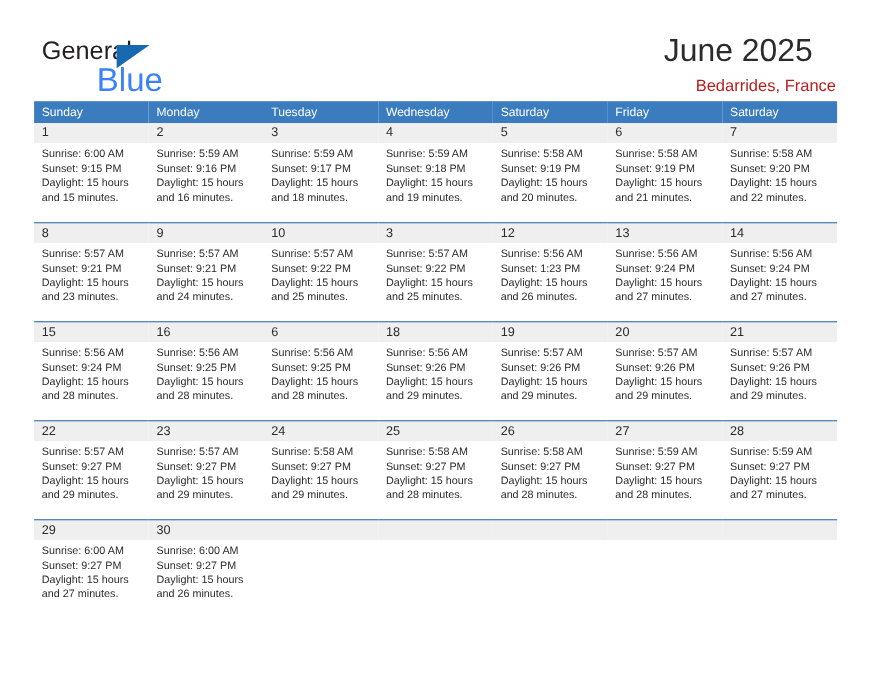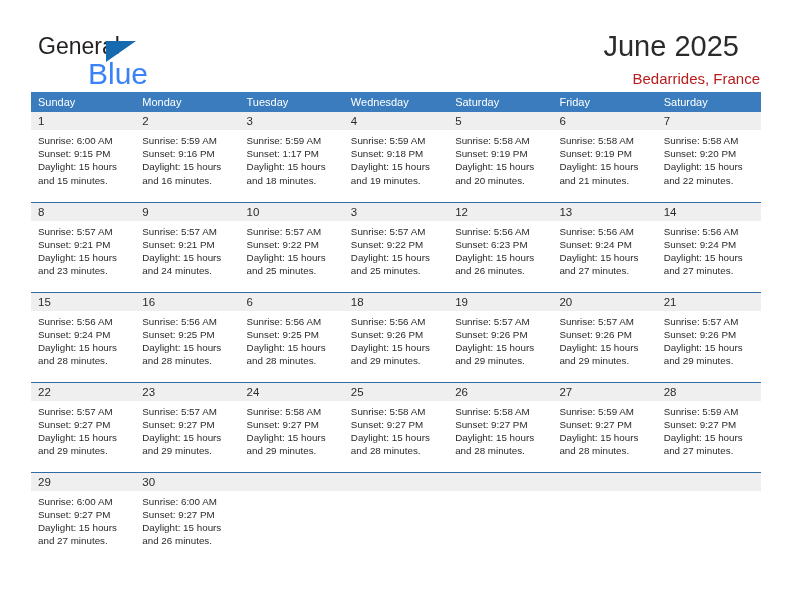--- a/index.html
+++ b/index.html
@@ -209,21 +209,21 @@
             <div>Daylight: 15 hours</div>
             <div>and 16 minutes.</div>
           </div>
             </div>
           </td>
         <td>
             <div class="cell-inner">
           <div class="daynum">3</div>
           <div class="cell-lines">
             <div>Sunrise: 5:59 AM</div>
-            <div>Sunset: 1:17 PM</div>
+            <div>Sunset: 9:17 PM</div>
             <div>Daylight: 15 hours</div>
             <div>and 18 minutes.</div>
           </div>
             </div>
           </td>
         <td>
             <div class="cell-inner">
           <div class="daynum">4</div>
           <div class="cell-lines">
             <div>Sunrise: 5:59 AM</div>
@@ -311,21 +311,21 @@
             <div>Daylight: 15 hours</div>
             <div>and 25 minutes.</div>
           </div>
             </div>
           </td>
         <td>
             <div class="cell-inner">
           <div class="daynum">12</div>
           <div class="cell-lines">
             <div>Sunrise: 5:56 AM</div>
-            <div>Sunset: 6:23 PM</div>
+            <div>Sunset: 1:23 PM</div>
             <div>Daylight: 15 hours</div>
             <div>and 26 minutes.</div>
           </div>
             </div>
           </td>
         <td>
             <div class="cell-inner">
           <div class="daynum">13</div>
           <div class="cell-lines">
             <div>Sunrise: 5:56 AM</div>

